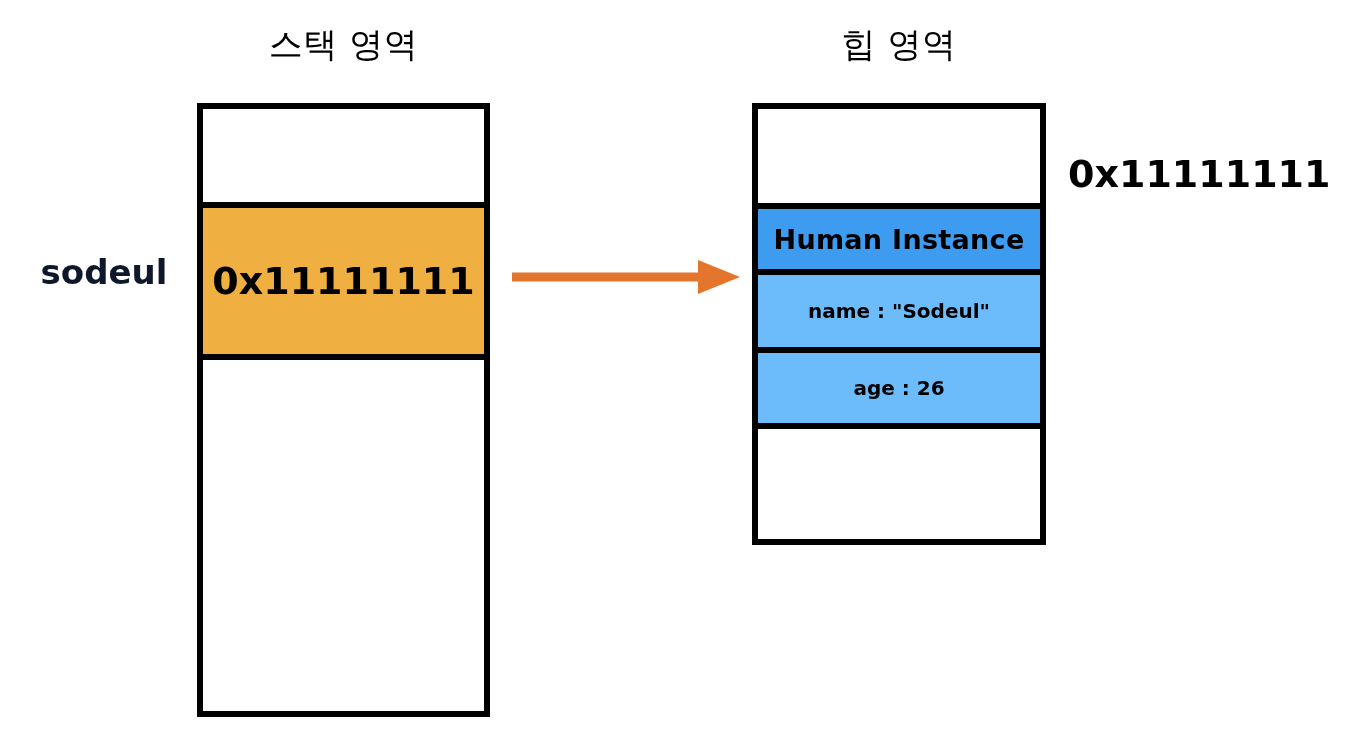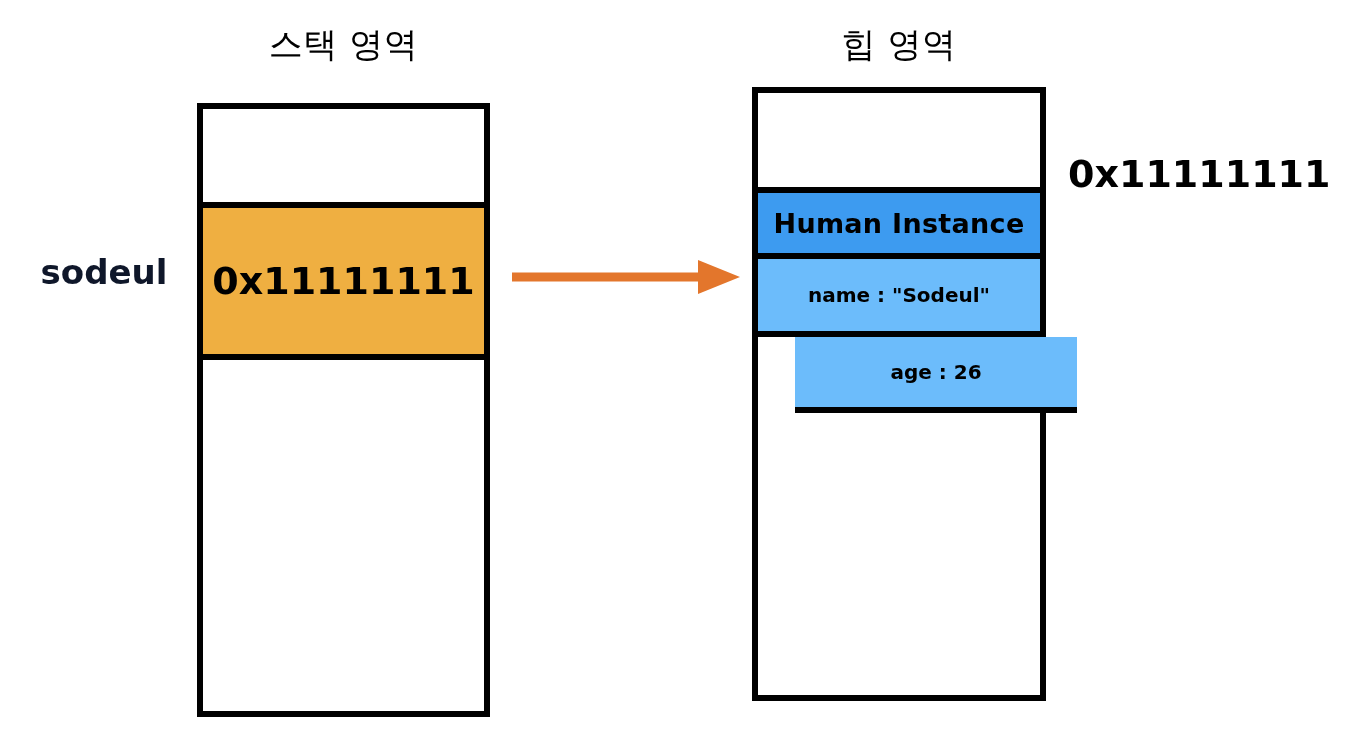--- a/index.html
+++ b/index.html
@@ -50,23 +50,23 @@
     background: #ffffff;
   }
   #stack-column {
     left: 197px;
     top: 103px;
     width: 293px;
     height: 614px;
   }
   #heap-column {
     left: 752px;
-    top: 87px;
+    top: 103px;
     width: 294px;
-    height: 614px;
+    height: 442px;
   }
 
   
   .slot {
     position: absolute;
     box-sizing: border-box;
     left: 0;
     width: 100%;
     display: flex;
     align-items: center;
@@ -121,21 +121,20 @@
     font-weight: 700;
     font-size: 20px;
   }
   #heap-slot-field-age {
     top: 244px;
     height: 76px;
     background: #6cbcfb;
     border-bottom: 6px solid #000000;
     font-weight: 700;
     font-size: 20px;
-    margin-left: 37px;
   }
   #heap-slot-empty-bottom {
     top: 320px;
     height: 282px;
   }
 
   
   #variable-label {
     position: absolute;
     left: 24px;

